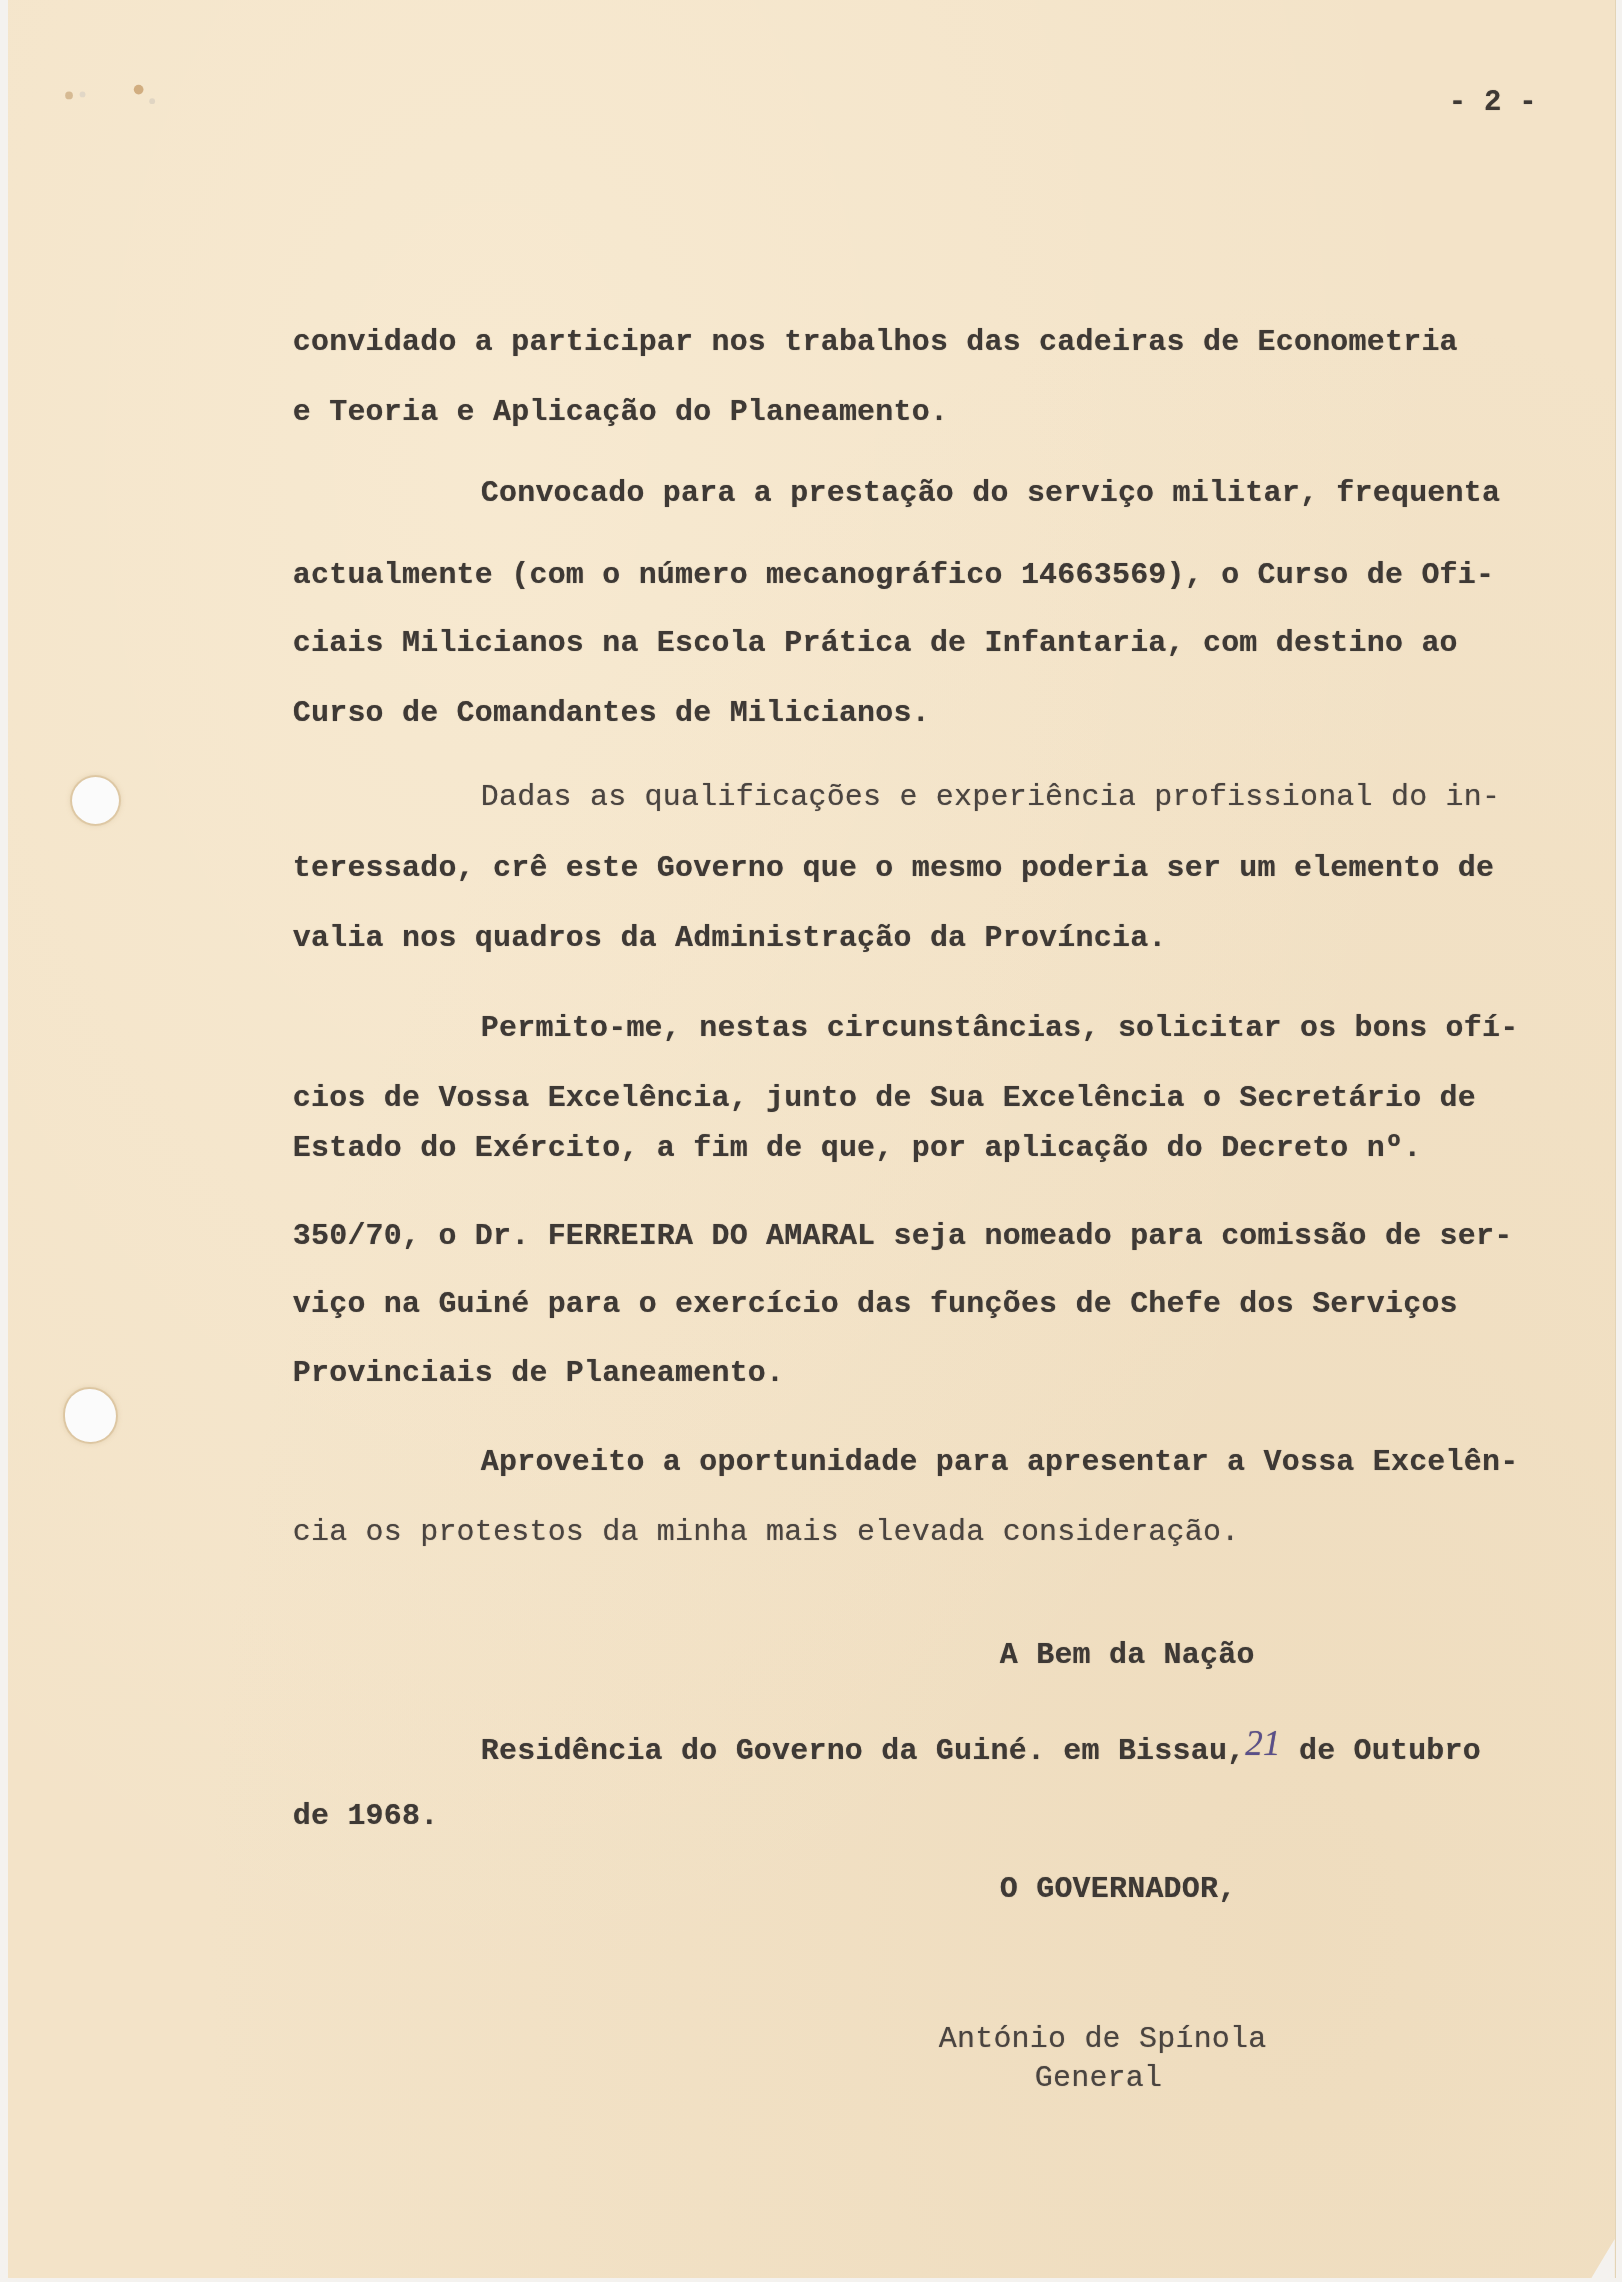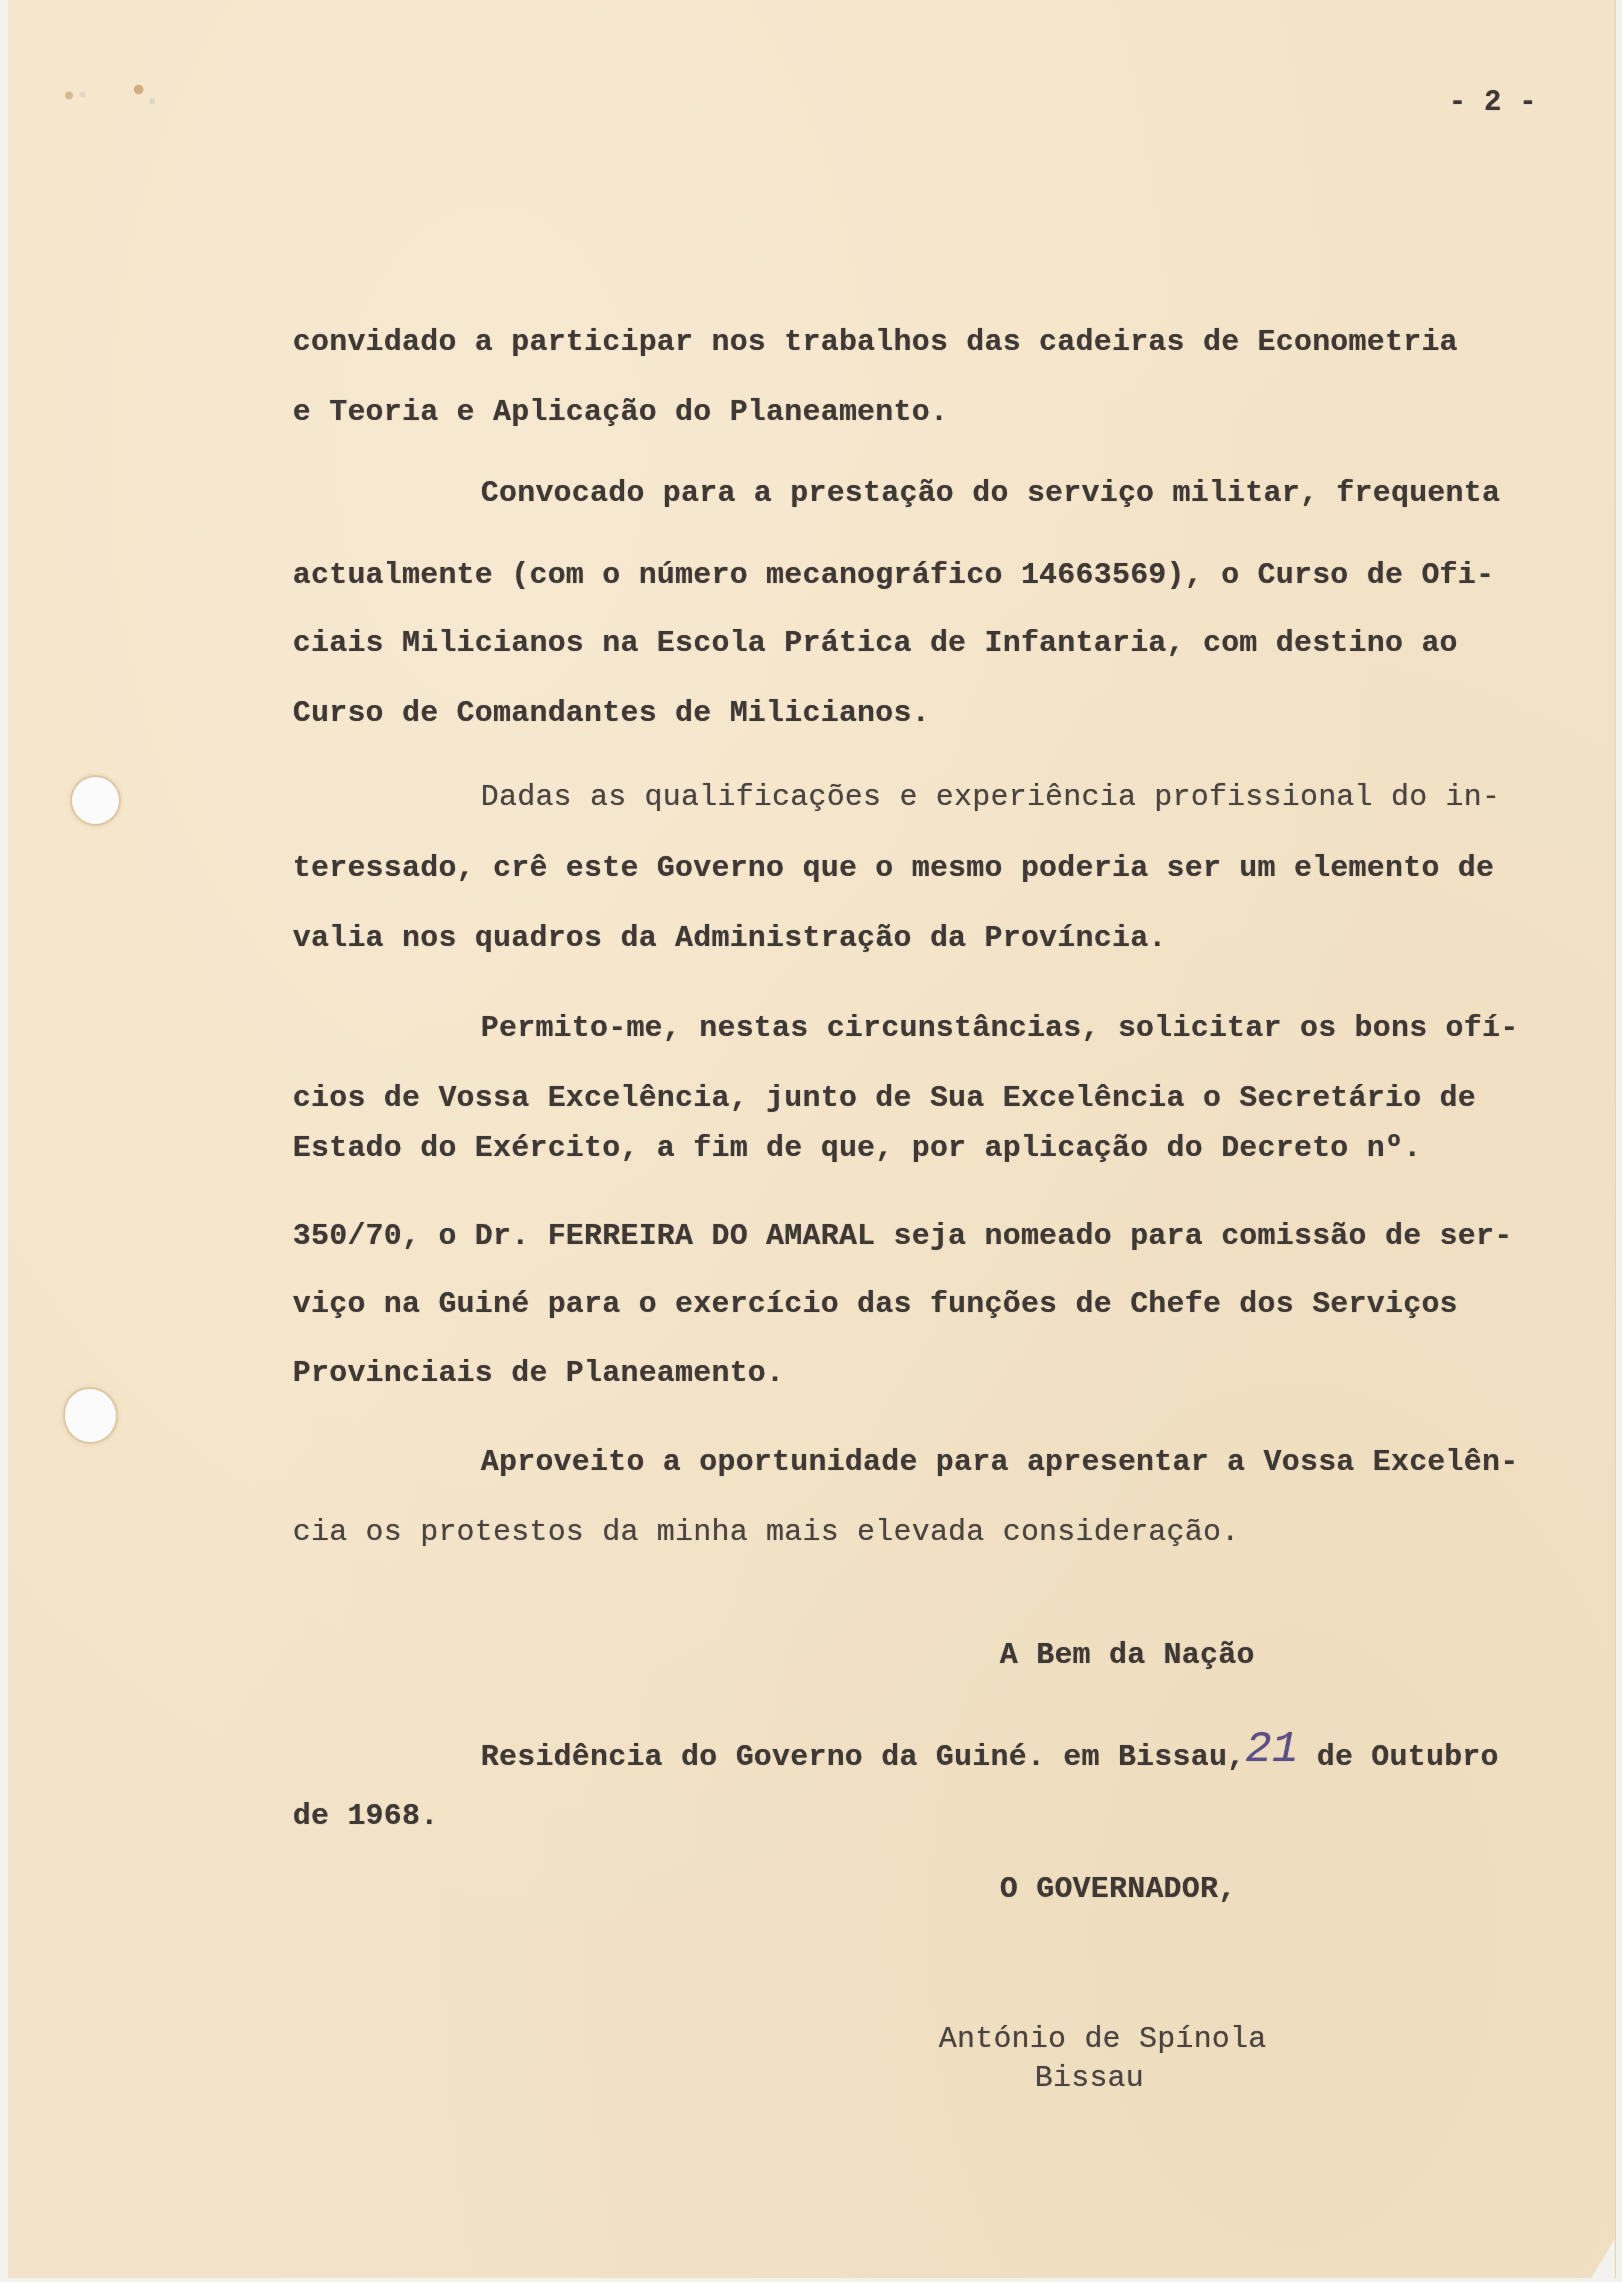--- a/index.html
+++ b/index.html
@@ -32,22 +32,22 @@
     font-size: 30px;
     font-weight: bold;
     color: #3e3935;
     letter-spacing: 0.2px;
     white-space: pre;
     text-shadow: 0 0 1px rgba(60,55,50,0.55);
   }
   .tw.light { font-weight: normal; color: #4a4440; }
   .page-number { left: 1441px; top: 86px; font-size: 29px; }
   .handwritten {
-    font-family: Liberation Mono, monospace; font-style: italic; font-weight: normal;
-    color: #5a4f8a; font-size: 44px; position: relative; top: -3.9px;
+    font-family: Liberation Serif, serif; font-style: italic; font-weight: normal;
+    color: #5a4f8a; font-size: 35px; position: relative; top: -3.9px;
   }
   .corner-fold {
     position: absolute; right: 0; bottom: 0; width: 23.4px; height: 39px;
     background: #f4f2ef;
     clip-path: polygon(100% 0, 100% 100%, 0 100%, 60% 40%);
   }
 </style>
 </head>
 <body>
 
@@ -93,18 +93,18 @@
   <div>
     <div class="tw" style="left:992px;top:1638px">A Bem da Nação</div>
 
     <div class="tw" style="left:473px;top:1728px"><span>Residência do Governo da Guiné. em Bissau,</span><span class="handwritten">21</span><span> de Outubro</span></div>
 
     <div class="tw" style="left:285px;top:1799px">de 1968.</div>
 
     <div class="tw" style="left:992px;top:1872px">O GOVERNADOR,</div>
 
     <div class="tw light" style="left:931px;top:2022px">António de Spínola</div>
-    <div class="tw light" style="left:1027px;top:2061px">Bissau</div>
+    <div class="tw light" style="left:1027px;top:2061px">General</div>
   </div>
 
   <div class="corner-fold"></div>
 </div>
 
 
 </body></html>

